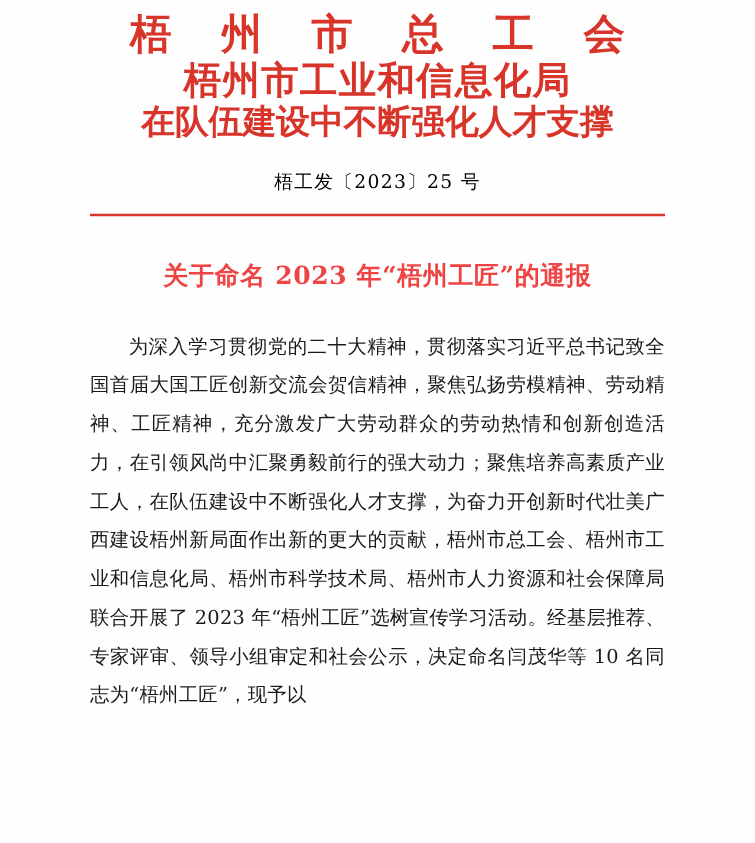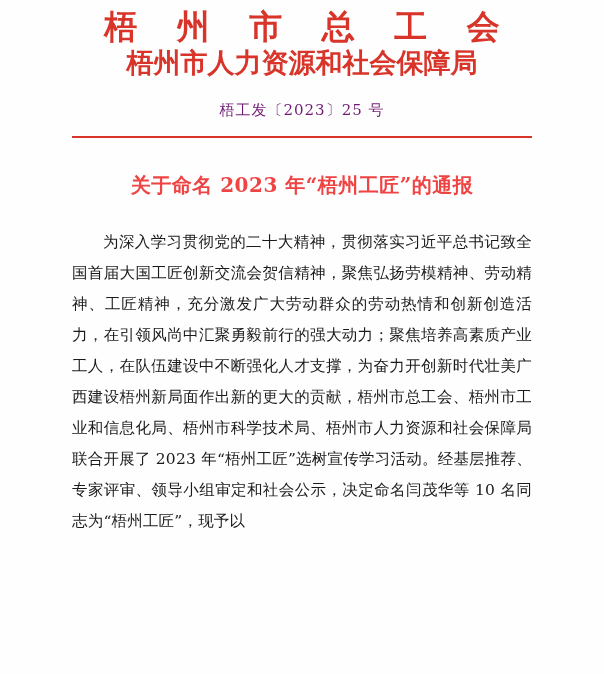--- a/index.html
+++ b/index.html
@@ -46,21 +46,21 @@
     letter-spacing: 1px;
   }
   .ml4 {
     font-size: 27px;
     letter-spacing: 0px;
   }
   .doc-number {
     margin-top: 22px;
     text-align: center;
     font-size: 15px;
-    color: #701a75;
+    color: #000000;
     font-family: "DejaVu Serif", "Liberation Serif", serif;
     letter-spacing: 1px;
   }
   .red-rule {
     margin-top: 16px;
     height: 2px;
     background: #d8342a;
     width: 100%;
   }
   .title {
@@ -89,21 +89,22 @@
     text-indent: 2em;
   }
 </style>
 </head>
 <body>
 
 <div class="page">
 
   <div class="masthead">
     <div class="masthead-line ml1">梧 州 市 总 工 会</div>
-    <div class="masthead-line ml4">梧州市人力资源和社会保障局</div>
+    <div class="masthead-line ml2">梧州市工业和信息化局</div>
+    <div class="masthead-line ml4">在队伍建设中不断强化人才支撑</div>
   </div>
 
   <div class="doc-number">梧工发〔2023〕25 号</div>
 
   <div class="red-rule"></div>
 
   <div class="title">关于命名 2023 年“梧州工匠”的通报</div>
 
   <div class="body-text">
     <p class="para indent">为深入学习贯彻党的二十大精神，贯彻落实习近平总书记致全国首届大国工匠创新交流会贺信精神，聚焦弘扬劳模精神、劳动精神、工匠精神，充分激发广大劳动群众的劳动热情和创新创造活力，在引领风尚中汇聚勇毅前行的强大动力；聚焦培养高素质产业工人，在队伍建设中不断强化人才支撑，为奋力开创新时代壮美广西建设梧州新局面作出新的更大的贡献，梧州市总工会、梧州市工业和信息化局、梧州市科学技术局、梧州市人力资源和社会保障局联合开展了 2023 年“梧州工匠”选树宣传学习活动。经基层推荐、专家评审、领导小组审定和社会公示，决定命名闫茂华等 10 名同志为“梧州工匠”，现予以</p>

